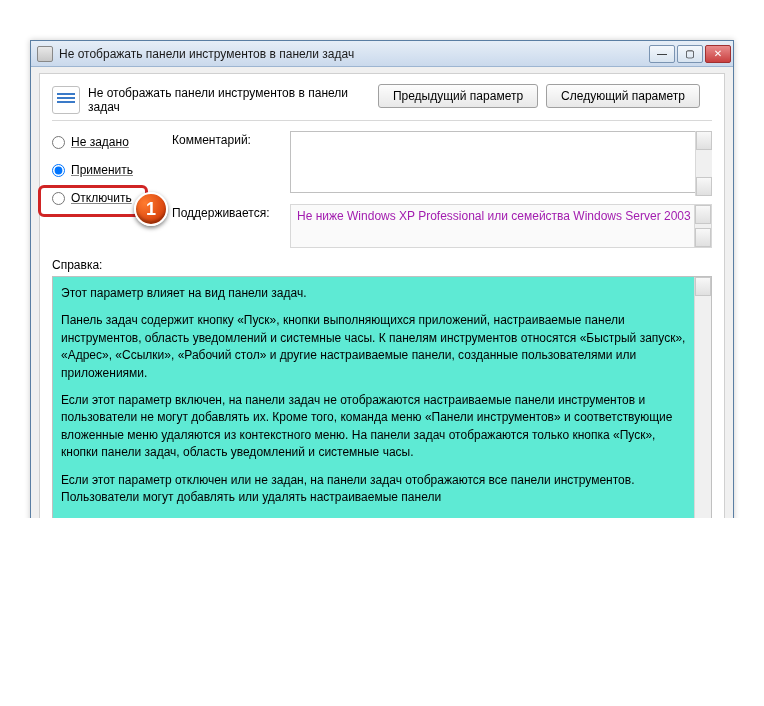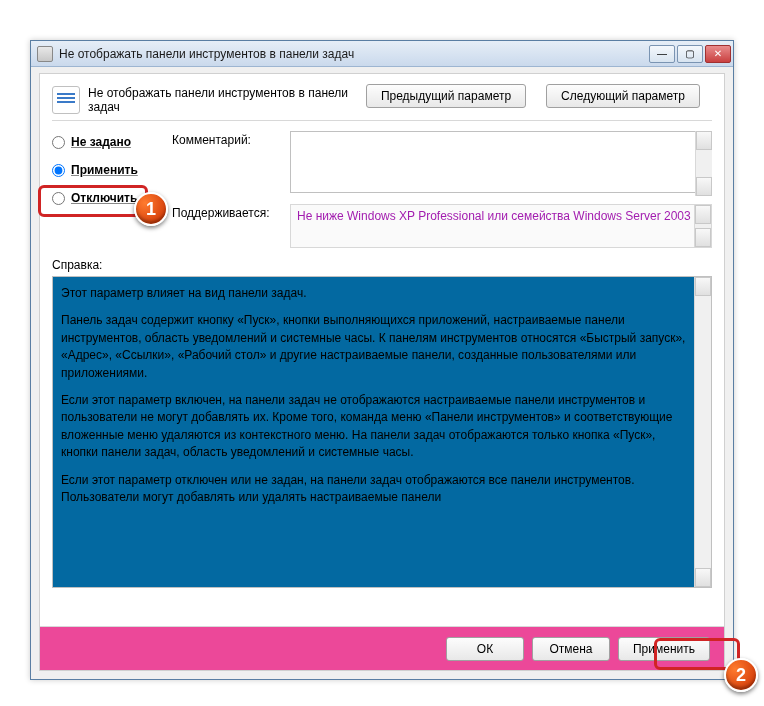--- a/index.html
+++ b/index.html
@@ -1,18 +1,18 @@
 <!DOCTYPE html>
 <html><head>
 <meta charset="utf-8">
 <style>
 * { box-sizing: border-box; margin: 0; padding: 0; }
 body { background: #fff; font-family: "Segoe UI", Tahoma, sans-serif; font-size: 12px; color: #000; }
 
-.outer { width: 764px; height: 706px; position: relative; background: #fff; }
+.outer { width: 764px; height: 518px; position: relative; background: #fff; }
 
 .window {
   position: absolute; left: 30px; top: 40px; width: 704px; height: 640px;
   border: 1px solid #5a7ea3; background: #f0f0f0;
   box-shadow: 0 0 6px rgba(0,0,0,0.2);
 }
 
 .titlebar {
   height: 26px; background: linear-gradient(#e6eef7, #cad9ec);
   border-bottom: 1px solid #9db5d1; display: flex; align-items: center;
@@ -24,43 +24,43 @@
 .win-btn { width: 26px; height: 18px; border: 1px solid #7a94b2; background: linear-gradient(#f4f8fc,#d8e4f0); border-radius: 2px; display:flex; align-items:center; justify-content:center; cursor:pointer; font-size:10px; }
 .win-btn.close { background: linear-gradient(#e98c8c,#c94040); border-color:#a03030; color:#fff; }
 
 .content { position: absolute; left: 8px; top: 32px; right: 8px; bottom: 8px; background: #fff; border:1px solid #d0d0d0; }
 
 .header-row { display:flex; align-items:center; padding: 10px 12px 4px 12px; gap:8px; }
 .header-row .doc-icon { width:28px; height:28px; background:#fff; border:1px solid #c0c0c0; border-radius:3px; position:relative; }
 .header-row .doc-icon::after { content:''; position:absolute; left:4px; top:6px; right:4px; height:2px; background:#3a7ac8; box-shadow: 0 4px 0 #3a7ac8, 0 8px 0 #3a7ac8; }
 .header-title { font-size:12px; flex:1; }
 
-.nav-btns { display:flex; gap:20px; padding: 0 12px 8px 0; justify-content:space-between; }
+.nav-btns { display:flex; gap:8px; padding: 0 12px 8px 0; justify-content:space-between; }
 .btn { height:24px; padding: 0 14px; background:linear-gradient(#fdfdfd,#e8e8e8); border:1px solid #a0a0a0; border-radius:3px; cursor:pointer; font-size:12px; font-family:inherit; }
 
 .divider { height:1px; background:#d8d8d8; margin: 0 12px 10px 12px; }
 
 .config-area { display:flex; padding: 0 12px; gap: 10px; }
 .radio-col { width: 110px; display:flex; flex-direction:column; gap:14px; padding-top:4px; }
 .radio-row { display:flex; align-items:center; gap:6px; cursor:pointer; }
 .radio-row input { margin:0; }
-.radio-row span { text-decoration: underline; text-decoration-color: #888; font-weight: bold; }
+.radio-row span { text-decoration: underline; text-decoration-color: #888; }
 
 .mid-col { flex:1; display:grid; grid-template-columns: 110px 1fr; gap: 8px 8px; align-items:start; }
 .field-label { font-size:12px; padding-top:2px; }
 .textarea { width:100%; height:62px; border:1px solid #c0c0c0; background:#fff; resize:none; font-family:inherit; font-size:12px; padding:2px; }
 .support-box { width:100%; height:44px; border:1px solid #d8d8d8; background:#fafafa; padding:4px 6px; font-size:12px; color:#a21caf; overflow:hidden; position:relative; }
 .scrolly { position:absolute; right:0; top:0; bottom:0; width:17px; background:#f0f0f0; border-left:1px solid #d8d8d8; }
 .scrolly::before, .scrolly::after { content:''; position:absolute; left:0; right:0; height:17px; background:linear-gradient(#f8f8f8,#e0e0e0); border:1px solid #c8c8c8; }
 .scrolly::before { top:0; } .scrolly::after { bottom:0; }
 
 .lower { display:flex; padding: 10px 12px 0 12px; gap:10px; height: 340px; }
 .panel { flex:1; display:flex; flex-direction:column; }
 .panel-label { font-size:12px; margin-bottom:4px; }
-.panel-box { flex:1; border:1px solid #c0c0c0; background:#0369a1; padding:8px; font-size:12px; line-height:1.45; overflow:hidden; position:relative; }
+.panel-box { flex:1; border:1px solid #c0c0c0; background:#5eead4; padding:8px; font-size:12px; line-height:1.45; overflow:hidden; position:relative; }
 .panel-box.help { padding-right: 24px; }
 .panel-box p { margin-bottom: 10px; }
 
 .footer { position:absolute; left:0; right:0; bottom:0; height:44px; display:flex; align-items:center; justify-content:flex-end; gap:8px; padding: 0 14px; background:#ec4899; border-top:1px solid #d8d8d8; }
 .footer .btn { min-width:78px; }
 
 
 .callout { position:absolute; border:3px solid #d02424; border-radius:6px; pointer-events:none; z-index:5; }
 .callout1 { left: 38px; top: 185px; width: 110px; height: 32px; }
 .callout2 { left: 654px; top: 638px; width: 86px; height: 32px; }

